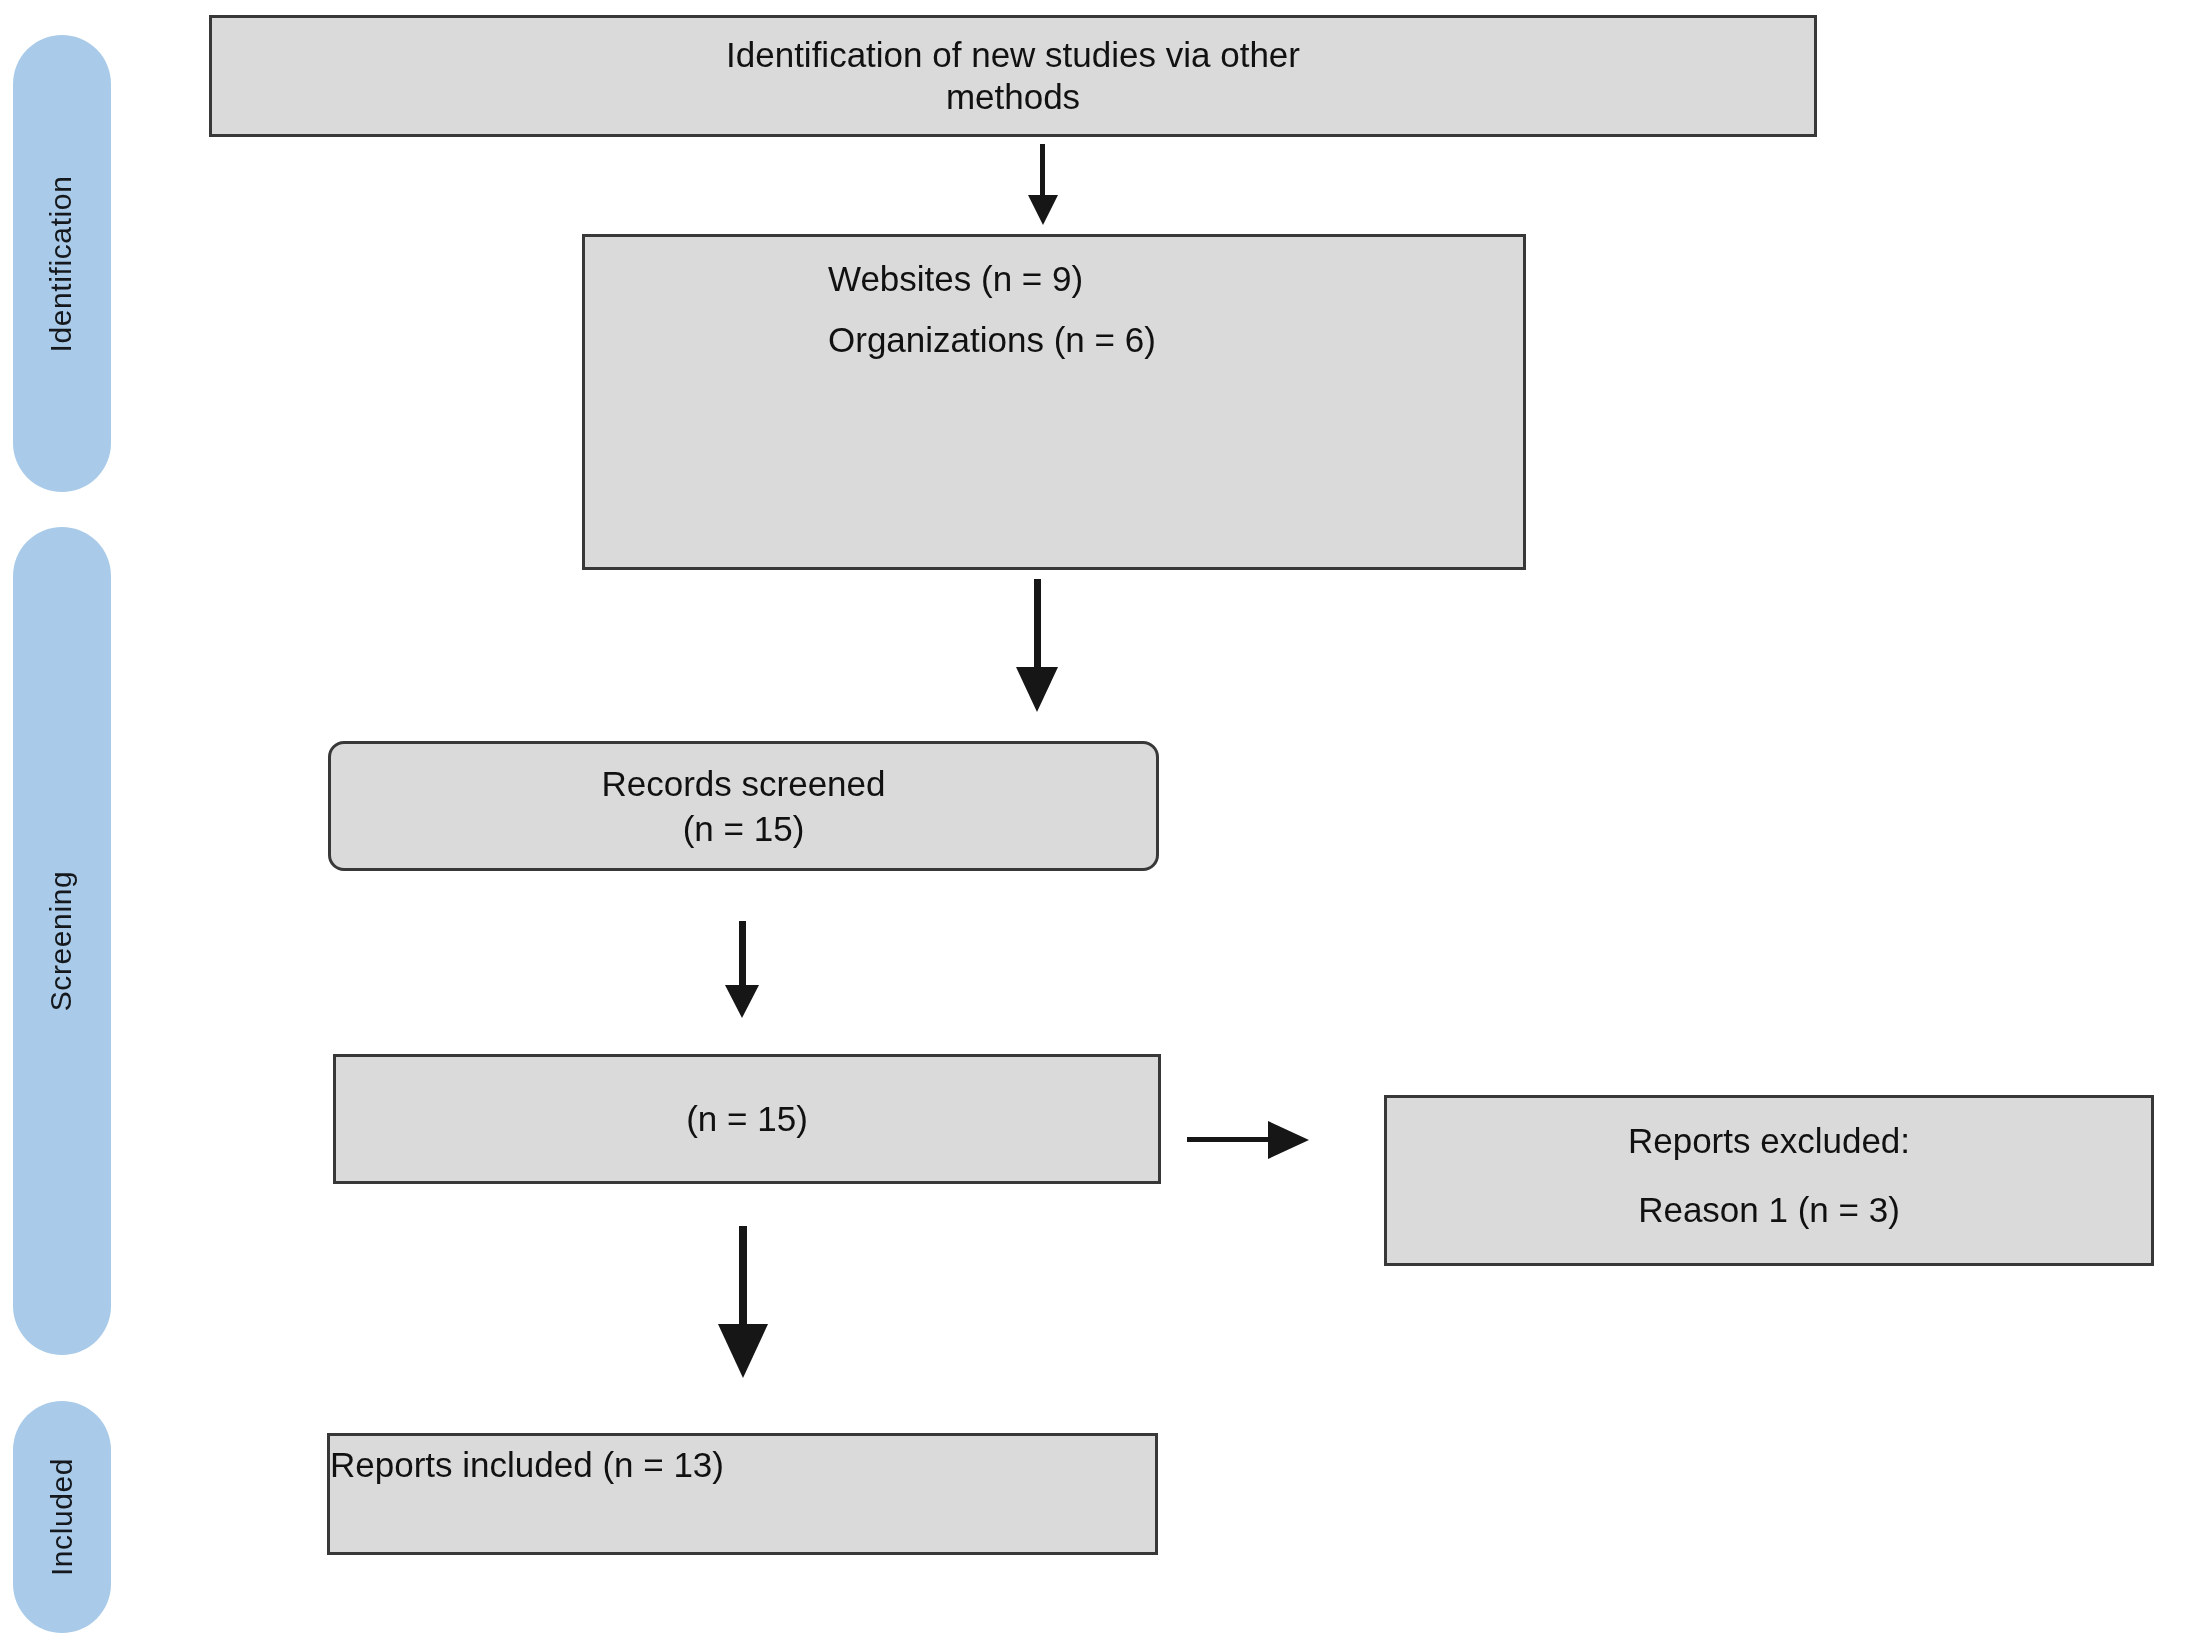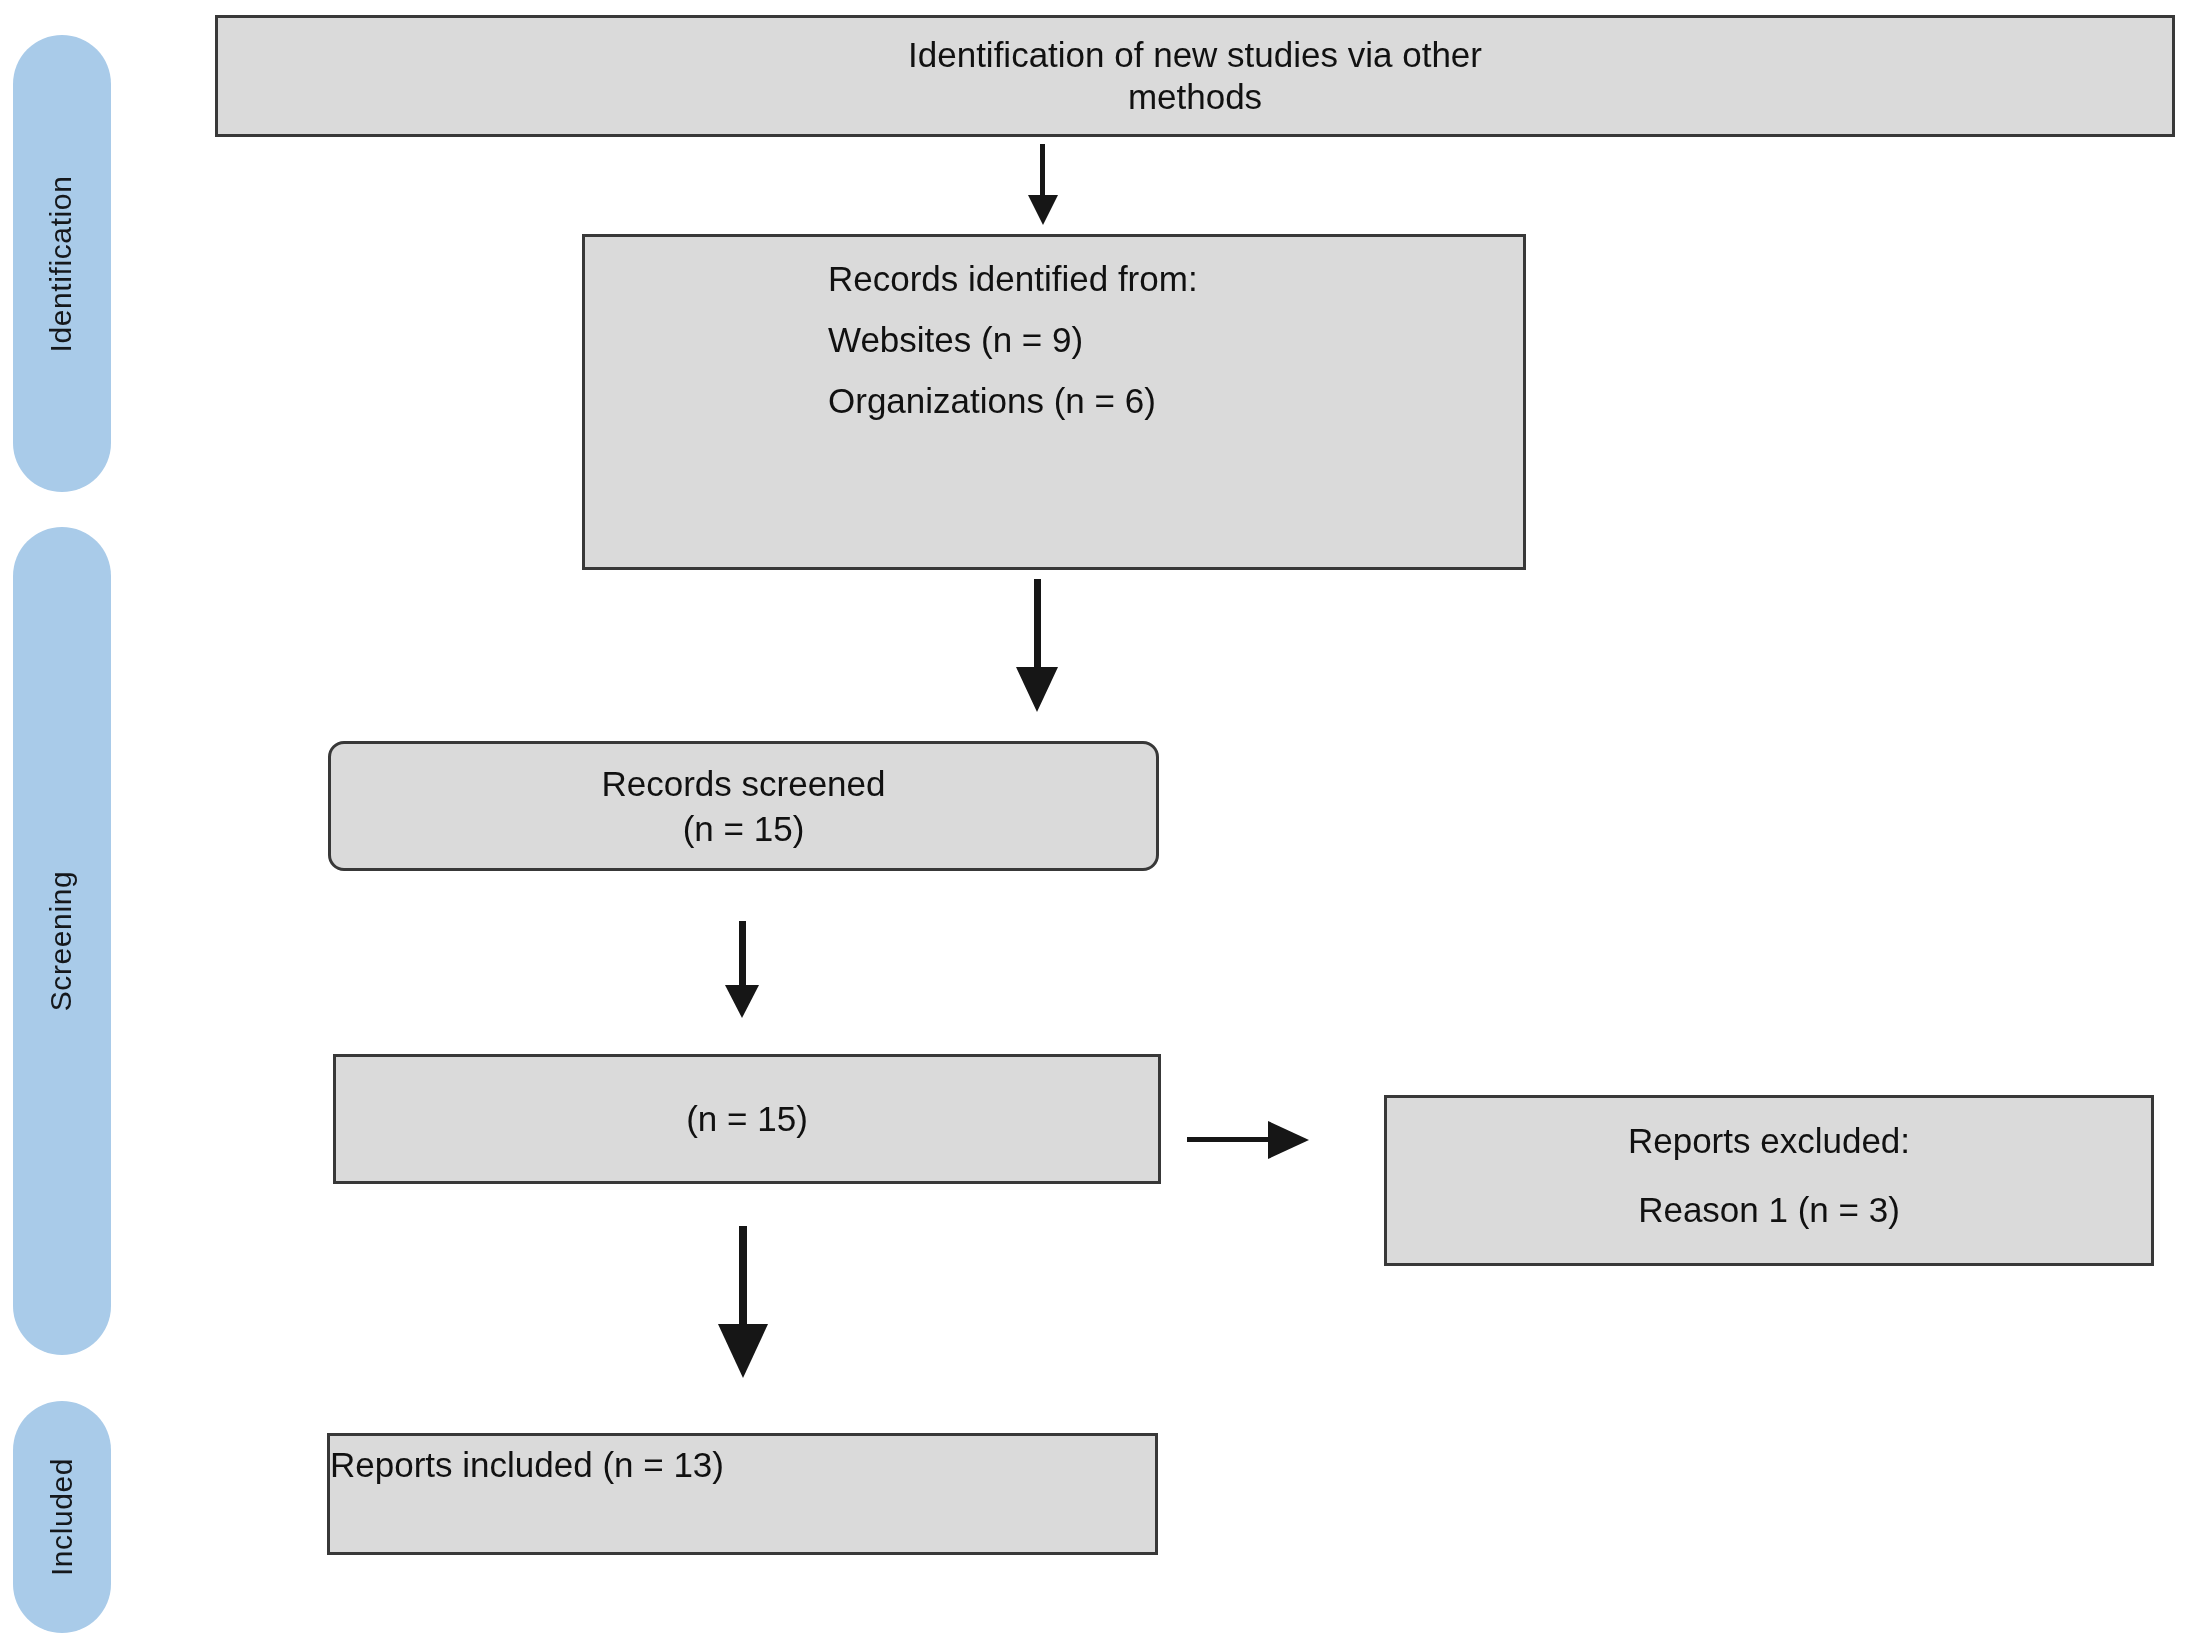--- a/index.html
+++ b/index.html
@@ -29,21 +29,21 @@
   }
 
   
   .gbox {
     position:absolute;
     background:var(--box_fill, #dadada);
     border:3.5px solid var(--box_border, #383838);
     font-size:35px; line-height:1.18; color:var(--text, #111111);
   }
   .gbox.center-both { display:flex; flex-direction:column; align-items:center; justify-content:center; text-align:center; }
-  .box-identification-methods { left:215px;  top:14.5px;   width:1960px; height:122px; }
+  .box-identification-methods { left:209px;  top:14.5px;   width:1608px; height:122px; }
   .box-records-identified     { left:582px; top:234px;  width:944px; height:336px; }
   .box-records-screened       { left:328px;  top:741px; width:831px; height:130px; line-height:1.3;border-radius:16px; }
   .box-reports-assessed       { left:333px;  top:1054px; width:828px; height:130px; line-height:1.3; }
   .box-reports-excluded       { left:1384px; top:1057px; width:770px; height:171px; text-align:center; padding-top:22px;margin-top:38px; }
   .box-reports-included       { left:327px;  top:1433px; width:831px; height:122px; text-align:left; padding-top:8px; }
 
   .box-records-identified .inner { margin:21px 0 0 243px; text-align:left; }
   .box-records-identified .item  { margin-top:19.7px; }
   .box-records-identified .item-last { margin-top:28px; }
   .box-reports-excluded .item { margin-top:28px; }
@@ -100,21 +100,20 @@
     <div>methods</div>
   </div>
 
   <div class="arrow-v a1">
     <div class="shaft"></div>
     <div class="head"></div>
   </div>
 
   <div class="gbox box-records-identified">
     <div class="inner">
-      <div>Records identified from:</div>
       <div class="item">Websites (n = 9)</div>
       <div class="item">Organizations (n = 6)</div>
     </div>
   </div>
 
   <div class="arrow-v a2">
     <div class="shaft"></div>
     <div class="head"></div>
   </div>
 

